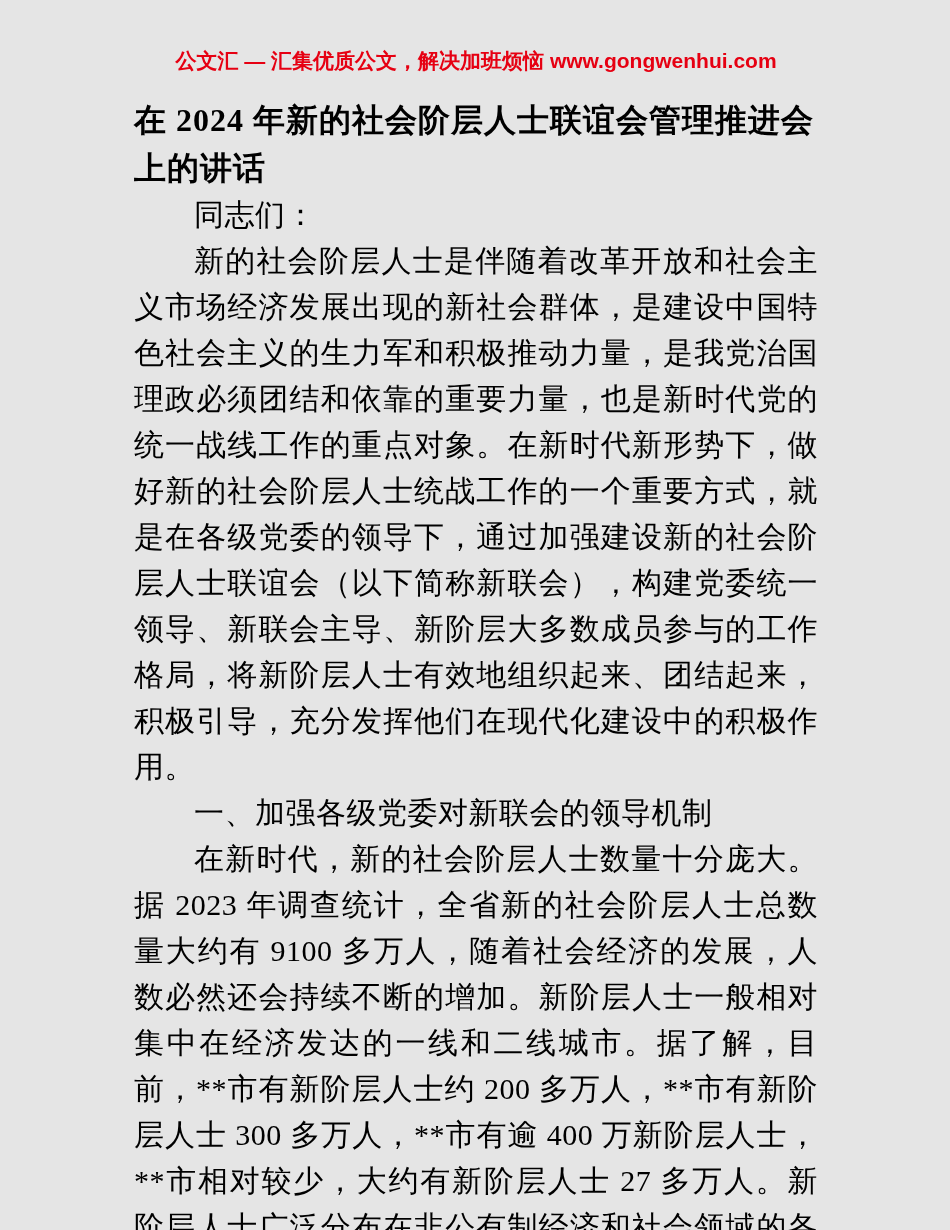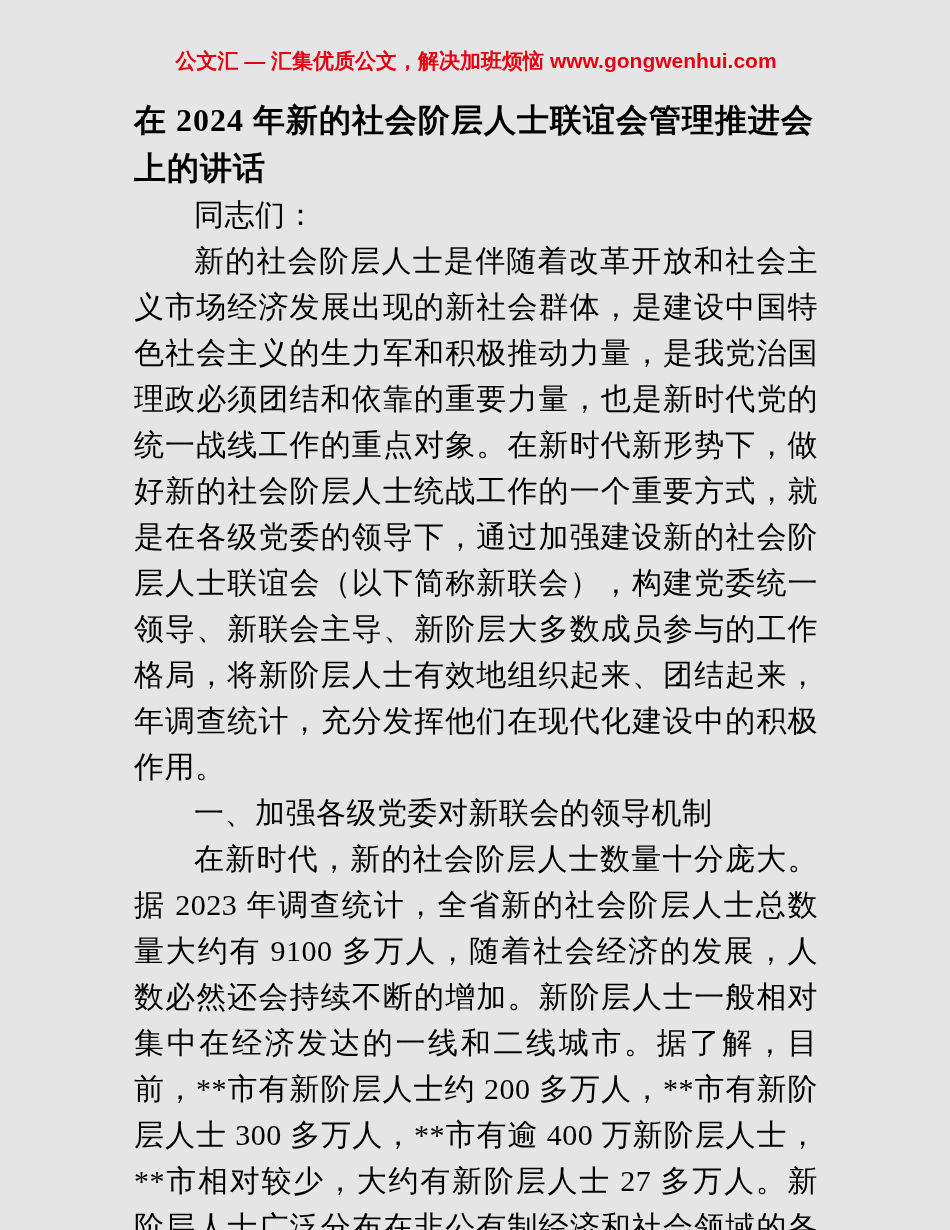--- a/index.html
+++ b/index.html
@@ -55,18 +55,18 @@
 </head>
 <body>
 
 <div class="page">
   <div class="banner">公文汇 — 汇集优质公文，解决加班烦恼 www.gongwenhui.com</div>
 
   <h1 class="doc-title">在 2024 年新的社会阶层人士联谊会管理推进会上的讲话</h1>
 
   <p class="para">同志们：</p>
 
-  <p class="para">新的社会阶层人士是伴随着改革开放和社会主义市场经济发展出现的新社会群体，是建设中国特色社会主义的生力军和积极推动力量，是我党治国理政必须团结和依靠的重要力量，也是新时代党的统一战线工作的重点对象。在新时代新形势下，做好新的社会阶层人士统战工作的一个重要方式，就是在各级党委的领导下，通过加强建设新的社会阶层人士联谊会（以下简称新联会），构建党委统一领导、新联会主导、新阶层大多数成员参与的工作格局，将新阶层人士有效地组织起来、团结起来，年调查统计，充分发挥他们在现代化建设中的积极作用。</p>
+  <p class="para">新的社会阶层人士是伴随着改革开放和社会主义市场经济发展出现的新社会群体，是建设中国特色社会主义的生力军和积极推动力量，是我党治国理政必须团结和依靠的重要力量，也是新时代党的统一战线工作的重点对象。在新时代新形势下，做好新的社会阶层人士统战工作的一个重要方式，就是在各级党委的领导下，通过加强建设新的社会阶层人士联谊会（以下简称新联会），构建党委统一领导、新联会主导、新阶层大多数成员参与的工作格局，将新阶层人士有效地组织起来、团结起来，积极引导，充分发挥他们在现代化建设中的积极作用。</p>
 
   <p class="para section-heading">一、加强各级党委对新联会的领导机制</p>
 
   <p class="para">在新时代，新的社会阶层人士数量十分庞大。据 2023 年调查统计，全省新的社会阶层人士总数量大约有 9100 多万人，随着社会经济的发展，人数必然还会持续不断的增加。新阶层人士一般相对集中在经济发达的一线和二线城市。据了解，目前，**市有新阶层人士约 200 多万人，**市有新阶层人士 300 多万人，**市有逾 400 万新阶层人士，**市相对较少，大约有新阶层人士 27 多万人。新阶层人士广泛分布在非公有制经济和社会领域的各行各业各个方面，成员大量集中于</p>
 </div>
 
 </body></html>

